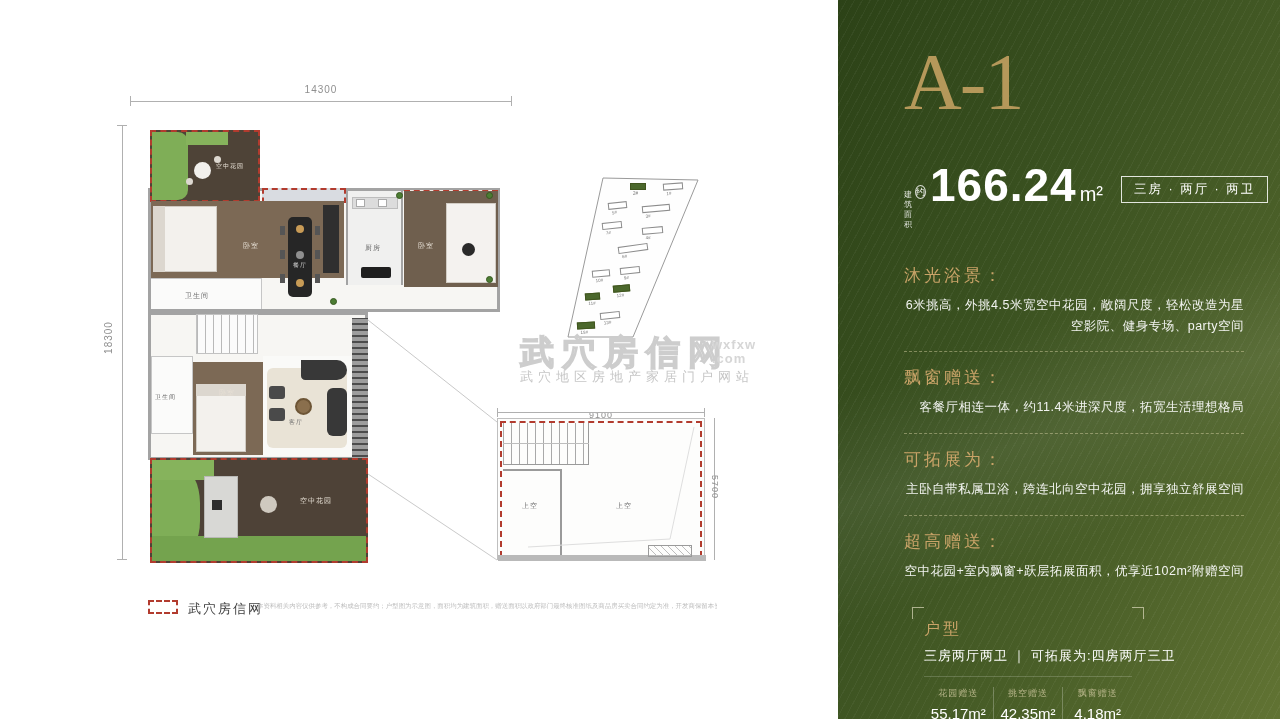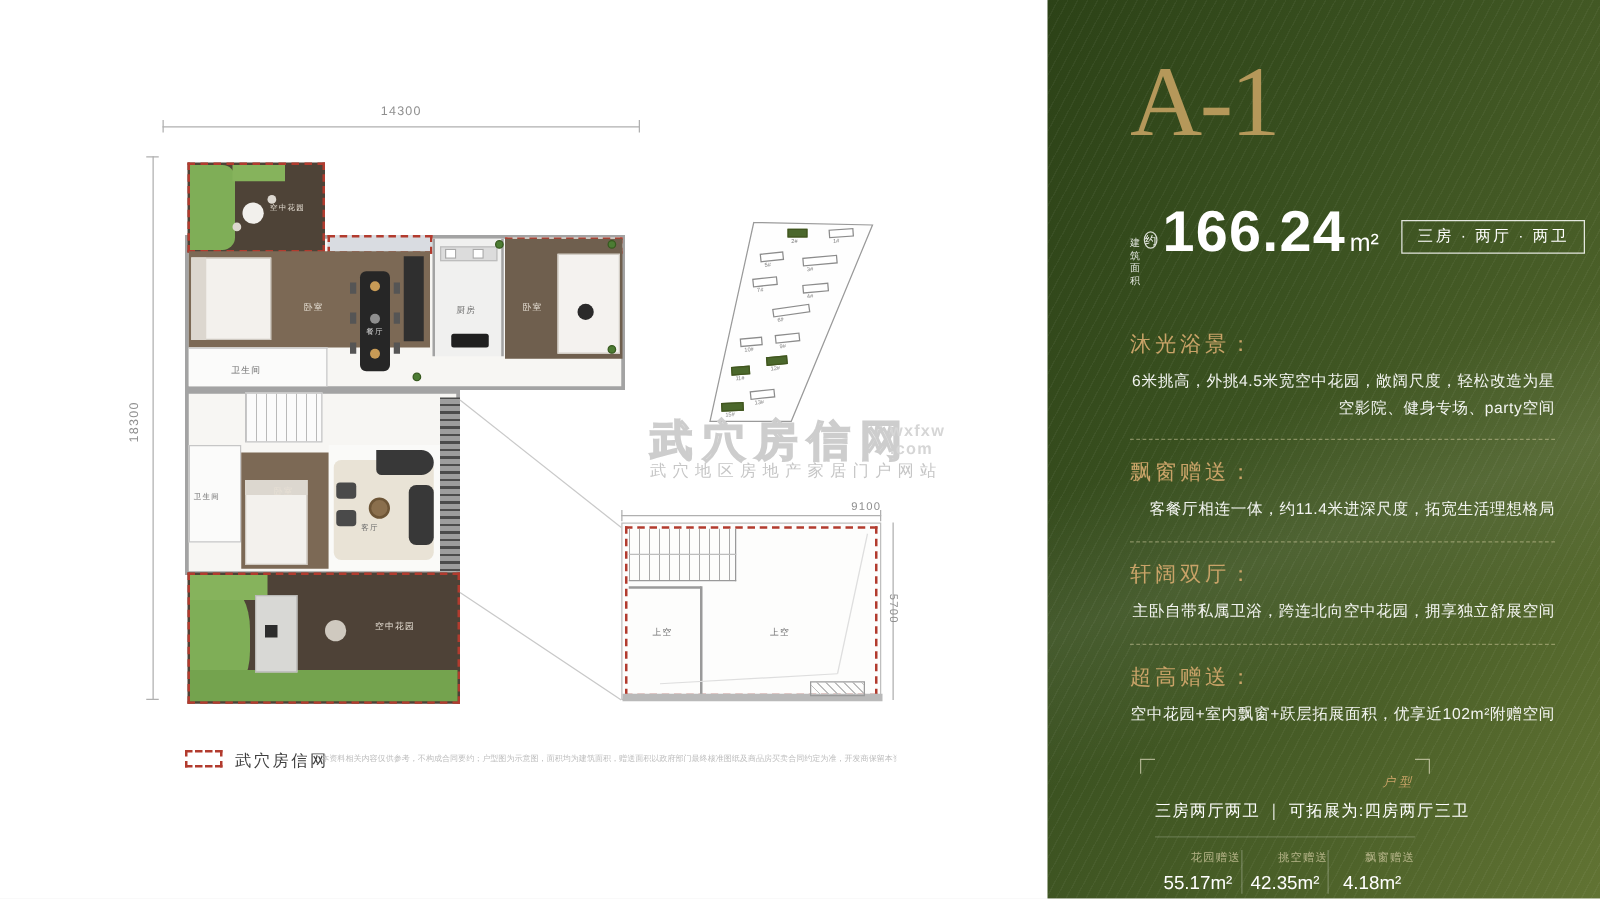--- a/index.html
+++ b/index.html
@@ -54,27 +54,27 @@
   .tagbox{margin-left:18px;border:1px solid rgba(255,255,255,.85);padding:4px 12px;font-size:12.5px;letter-spacing:2px;transform:translateY(-8px);white-space:nowrap;}
   .subtitle{margin-top:12px;font-size:15px;letter-spacing:2px;color:rgba(255,255,255,.95);}
   .features{margin-top:30px;width:340px;}
   .feature + .feature{border-top:1px dashed rgba(223,214,170,.45);margin-top:15px;padding-top:14px;}
   .f-title{font-size:17px;font-weight:400;color:#c9a368;letter-spacing:3px;font-family:"Liberation Serif","DejaVu Serif",serif;}
   .f-body{margin-top:8px;font-size:12.5px;line-height:1.65;color:rgba(255,255,255,.93);letter-spacing:.5px;text-align:right;}
   .sumbox{margin-top:26px;margin-left:8px;width:232px;padding:12px 12px 14px;position:relative;}
   .corner{position:absolute;width:12px;height:12px;border:0 solid rgba(232,228,200,.65);}
   .corner.tl{left:0;top:0;border-left-width:1px;border-top-width:1px;}
   .corner.tr{right:0;top:0;border-right-width:1px;border-top-width:1px;}
-  .sum-head{text-align:right;font-size:10px;color:#c9a368;letter-spacing:3px;font-style:italic;}
+  .sum-head{text-align:left;font-size:16px;color:#c9a368;letter-spacing:3px;}
   .sum-line{text-align:center;font-size:13px;margin-top:7px;letter-spacing:1px;white-space:nowrap;}
   .sum-div{border-top:1px solid rgba(255,255,255,.18);margin-top:11px;}
   .stats{display:flex;margin-top:10px;}
   .stat{flex:1;text-align:center;}
   .stat + .stat{border-left:1px solid rgba(255,255,255,.25);}
-  .stat .sl{font-size:9px;color:#b4b387;letter-spacing:1px;text-align:right;}
+  .stat .sl{font-size:9px;color:#b4b387;letter-spacing:1px;}
   .stat .sv{font-size:15px;margin-top:5px;color:#fff;}
   .wechat{position:absolute;left:48px;bottom:16px;display:flex;align-items:center;gap:12px;}
   .wechat .txt{font-size:42px;color:rgba(255,255,255,.78);letter-spacing:3px;white-space:nowrap;}
 </style>
 </head>
 <body>
 
 <div id="stage">
 
   <div id="canvas">
@@ -232,21 +232,21 @@
     </div>
 
     <div class="wm-title" style="left:520px;top:330px;">武穴房信网</div>
     <div class="wm-domain" style="left:712px;top:338px;">
       <div>wxfxw</div>
       <div>.com</div>
     </div>
     <div class="wm-sub" style="left:520px;top:368px;">武穴地区房地产家居门户网站</div>
 
     <div class="abs" style="left:490px;top:398px;width:236px;height:182px;">
-      <div class="dimlbl" style="left:7px;top:2px;width:208px;font-size:9px;text-align:right;">9100</div>
+      <div class="dimlbl" style="left:7px;top:12px;width:208px;font-size:9px;">9100</div>
       <div class="dline" style="left:7px;top:14px;width:208px;height:1px;"></div>
       <div class="tick" style="left:7px;top:10px;width:1px;height:9px;"></div>
       <div class="tick" style="left:214px;top:10px;width:1px;height:9px;"></div>
       <div class="dline" style="left:224px;top:20px;width:1px;height:142px;"></div>
       <div class="dimlbl" style="left:200px;top:84px;width:50px;font-size:9px;transform:rotate(90deg);">5700</div>
 
       <div class="abs" style="left:7px;top:20px;width:208px;height:142px;background:#fdfdfc;border:1px solid #bfbfbf;">
         <div class="abs red-dash" style="left:2px;top:2px;right:2px;bottom:2px;"></div>
         <div class="abs" style="left:5px;top:4px;width:86px;height:42px;border-right:1px solid #9a9a9a;border-bottom:1px solid #9a9a9a;background-image:repeating-linear-gradient(90deg,#a9a9a9 0 1px,transparent 1px 8px);"></div>
         <div class="abs" style="left:5px;top:24px;width:86px;height:1px;background:#bdbdbd;"></div>
@@ -286,21 +286,21 @@
     <div class="features">
       <div class="feature">
         <div class="f-title">沐光浴景：</div>
         <div class="f-body">6米挑高，外挑4.5米宽空中花园，敞阔尺度，轻松改造为星空影院、健身专场、party空间</div>
       </div>
       <div class="feature">
         <div class="f-title">飘窗赠送：</div>
         <div class="f-body">客餐厅相连一体，约11.4米进深尺度，拓宽生活理想格局</div>
       </div>
       <div class="feature">
-        <div class="f-title">轩阔双厅：</div>
+        <div class="f-title">可拓展为：</div>
         <div class="f-body">主卧自带私属卫浴，跨连北向空中花园，拥享独立舒展空间</div>
       </div>
       <div class="feature">
         <div class="f-title">超高赠送：</div>
         <div class="f-body">空中花园+室内飘窗+跃层拓展面积，优享近102m²附赠空间</div>
       </div>
     </div>
 
     <div class="sumbox">
       <span class="corner tl"></span>

